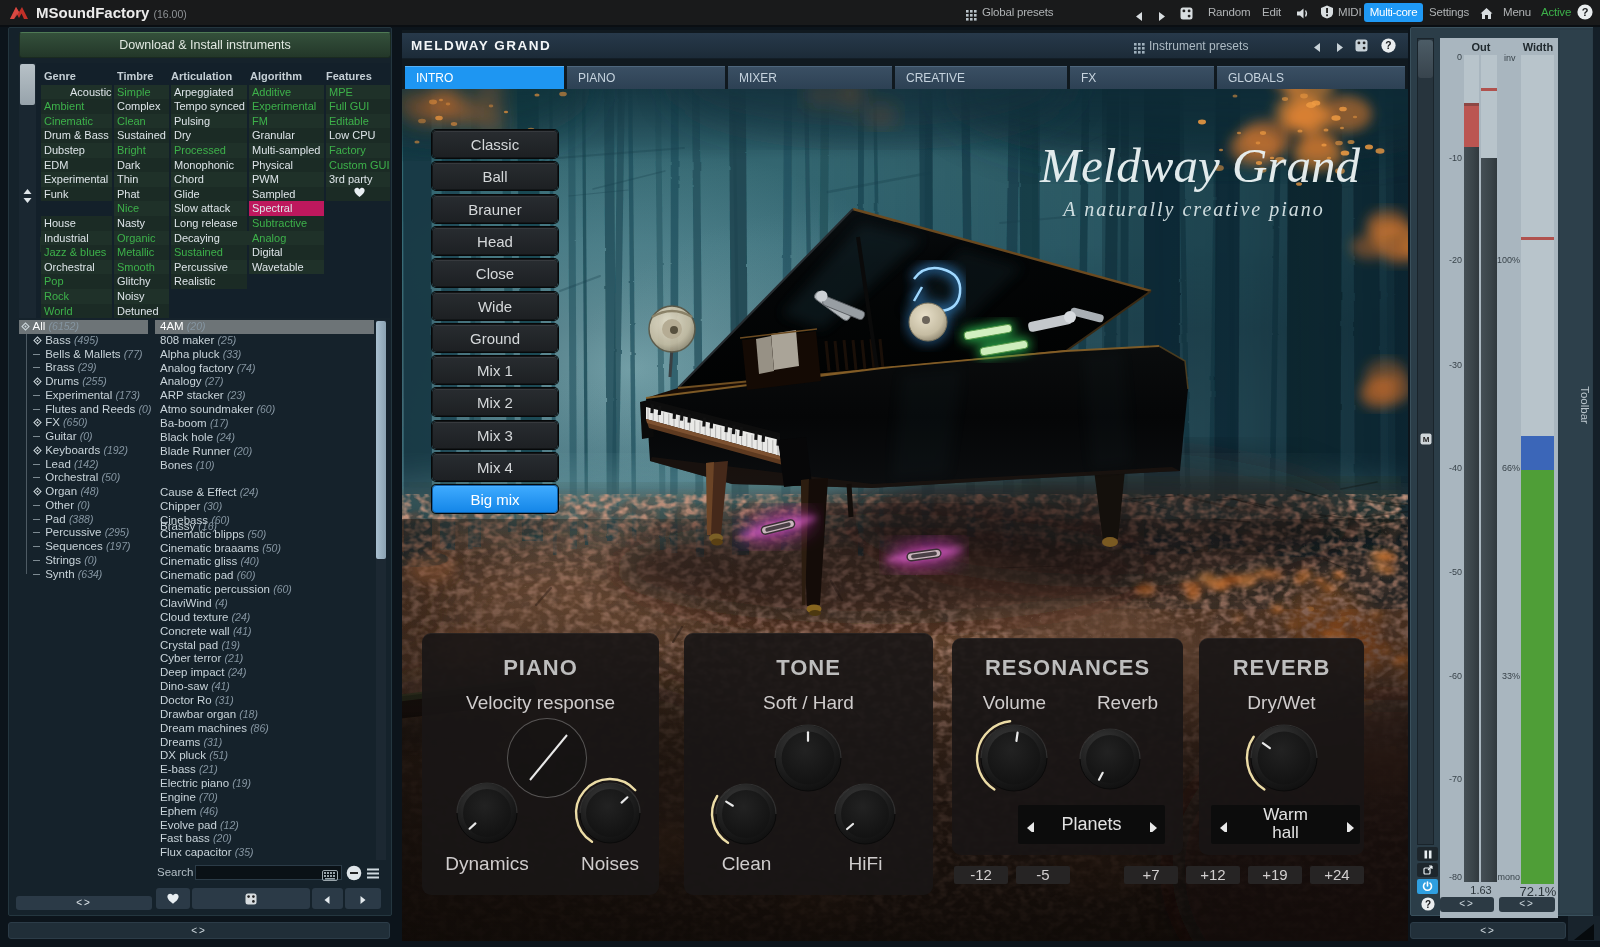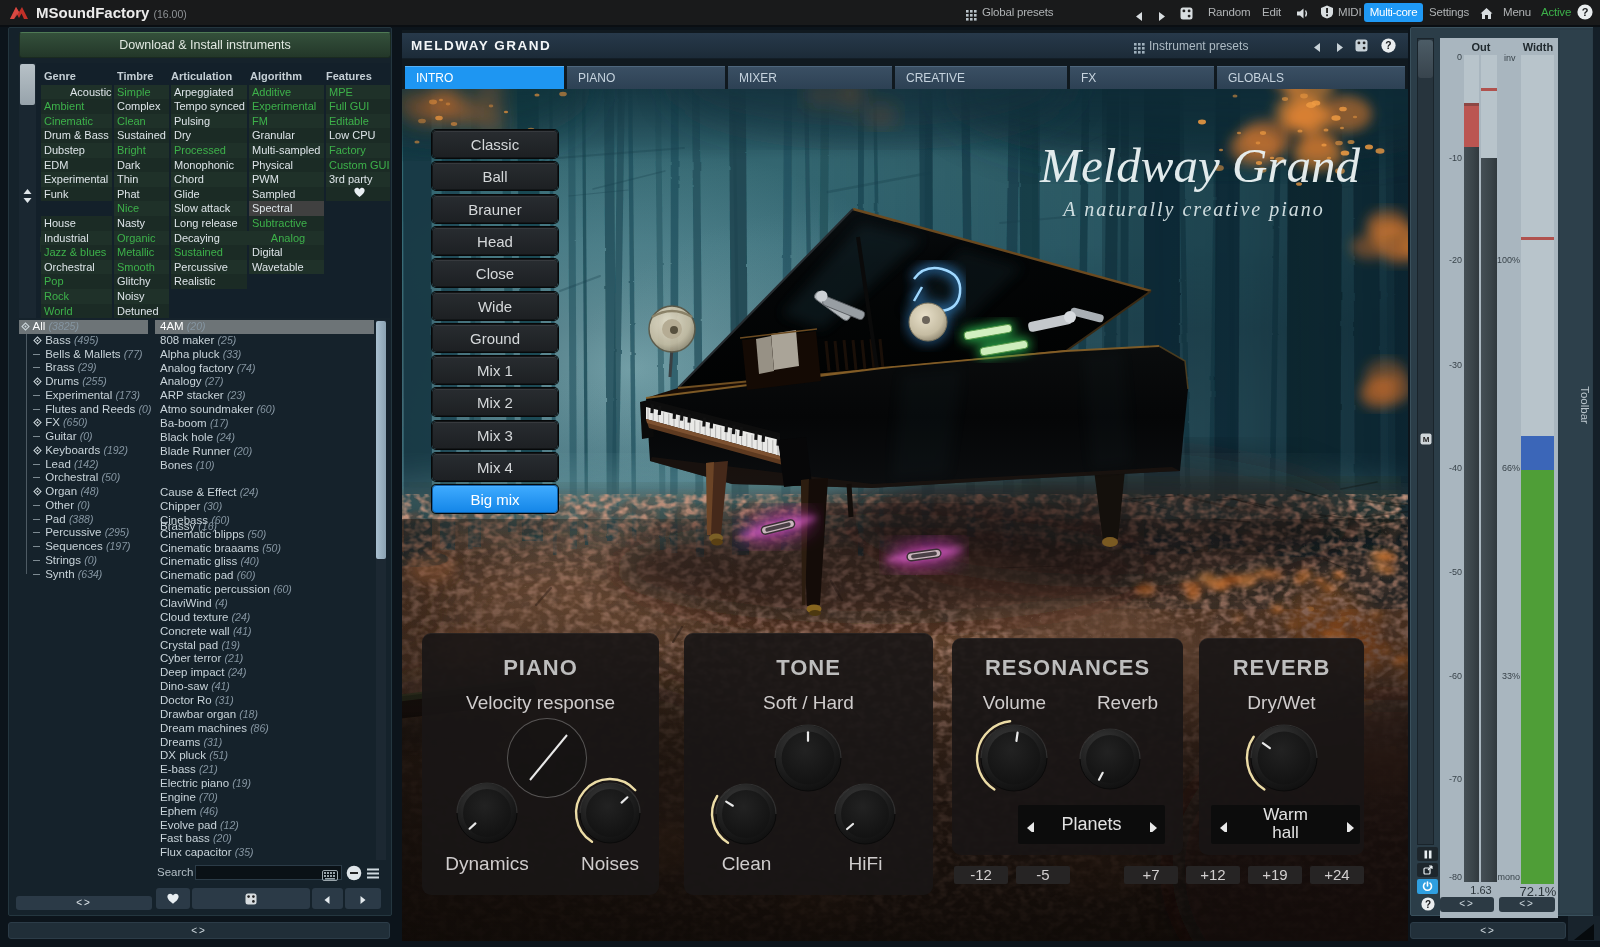--- a/index.html
+++ b/index.html
@@ -129,44 +129,44 @@
 <div class="cell wi" style="left:171px;top:274.4px;width:76px;height:14.6px;background:#1b2b25;">Realistic</div>
 <div class="a" style="left:250px;top:70px;width:75px;height:14px;font-size:11px;font-weight:bold;color:#c5cfd5;white-space:nowrap;">Algorithm</div>
 <div class="cell gi" style="left:249px;top:84.6px;width:75px;height:14.6px;background:#1f3129;">Additive</div>
 <div class="cell gi" style="left:249px;top:99.19999999999999px;width:75px;height:14.6px;background:#1b2b25;">Experimental</div>
 <div class="cell gi" style="left:249px;top:113.8px;width:75px;height:14.6px;background:#1f3129;">FM</div>
 <div class="cell wi" style="left:249px;top:128.39999999999998px;width:75px;height:14.6px;background:#1b2b25;">Granular</div>
 <div class="cell wi" style="left:249px;top:143.0px;width:75px;height:14.6px;background:#1f3129;">Multi-sampled</div>
 <div class="cell wi" style="left:249px;top:157.6px;width:75px;height:14.6px;background:#1b2b25;">Physical</div>
 <div class="cell wi" style="left:249px;top:172.2px;width:75px;height:14.6px;background:#1f3129;">PWM</div>
 <div class="cell wi" style="left:249px;top:186.8px;width:75px;height:14.6px;background:#1b2b25;">Sampled</div>
-<div class="cell wi" style="left:249px;top:201.39999999999998px;width:75px;height:14.6px;background:#404040;">Spectral</div>
+<div class="cell wi" style="left:249px;top:201.39999999999998px;width:75px;height:14.6px;background:#be185d;">Spectral</div>
 <div class="cell gi" style="left:249px;top:216.0px;width:75px;height:14.6px;background:#1b2b25;">Subtractive</div>
-<div class="cell gi" style="left:249px;top:230.6px;width:75px;height:14.6px;background:#1f3129;text-align:center;">Analog</div>
+<div class="cell gi" style="left:249px;top:230.6px;width:75px;height:14.6px;background:#1f3129;">Analog</div>
 <div class="cell wi" style="left:249px;top:245.2px;width:75px;height:14.6px;background:#1b2b25;">Digital</div>
 <div class="cell wi" style="left:249px;top:259.79999999999995px;width:75px;height:14.6px;background:#1f3129;">Wavetable</div>
 <div class="a" style="left:326px;top:70px;width:64px;height:14px;font-size:11px;font-weight:bold;color:#c5cfd5;white-space:nowrap;">Features</div>
 <div class="cell gi" style="left:326px;top:84.6px;width:64px;height:14.6px;background:#1f3129;">MPE</div>
 <div class="cell gi" style="left:326px;top:99.19999999999999px;width:64px;height:14.6px;background:#1b2b25;">Full GUI</div>
 <div class="cell gi" style="left:326px;top:113.8px;width:64px;height:14.6px;background:#1f3129;">Editable</div>
 <div class="cell wi" style="left:326px;top:128.39999999999998px;width:64px;height:14.6px;background:#1b2b25;">Low CPU</div>
 <div class="cell gi" style="left:326px;top:143.0px;width:64px;height:14.6px;background:#1f3129;">Factory</div>
 <div class="cell gi" style="left:326px;top:157.6px;width:64px;height:14.6px;background:#1b2b25;">Custom GUI</div>
 <div class="cell wi" style="left:326px;top:172.2px;width:64px;height:14.6px;background:#1f3129;">3rd party</div>
 <div class="cell" style="left:326px;top:186.8px;width:64px;height:14.6px;background:#1b2b25;">
     <div style="text-align:center"><svg width="11" height="11" viewBox="0 0 12 12">
         <path d="M6 10.8 C1.8 7.8 0.4 5.6 0.4 3.6 C0.4 2 1.7 0.8 3.2 0.8 C4.3 0.8 5.4 1.5 6 2.6 C6.6 1.5 7.7 0.8 8.8 0.8 C10.3 0.8 11.6 2 11.6 3.6 C11.6 5.6 10.2 7.8 6 10.8 Z" fill="#e8eef2"></path>
       </svg></div>
   </div>
 <div class="a" style="left:26px;top:330.0px;width:1px;height:243.5px;background:#7e8b93;opacity:0.55;"></div>
 <div class="a" style="left:19px;top:320.0px;width:129px;height:13.5px;background:#6d7477;"></div>
 <div class="a" style="left:21px;top:320.0px;font-size:11.5px;line-height:13.5px;white-space:nowrap;"><svg width="9" height="9" viewBox="0 0 9 9" style="vertical-align:-1px">
       <rect x="2" y="2" width="5" height="5" transform="rotate(45 4.5 4.5)" fill="none" stroke="#cfd9de" stroke-width="1"></rect>
       <circle cx="4.5" cy="4.5" r="1" fill="#cfd9de"></circle>
-    </svg> <span style="color:#fff">All</span> <span class="cnt">(3825)</span></div>
+    </svg> <span style="color:#fff">All</span> <span class="cnt">(6152)</span></div>
 <div class="a" style="left:33px;top:333.75px;font-size:11.5px;line-height:13.5px;white-space:nowrap;"><svg width="9" height="9" viewBox="0 0 9 9" style="vertical-align:-1px">
       <rect x="2" y="2" width="5" height="5" transform="rotate(45 4.5 4.5)" fill="none" stroke="#cfd9de" stroke-width="1"></rect>
       <circle cx="4.5" cy="4.5" r="1" fill="#cfd9de"></circle>
     </svg> <span style="color:#c9d4da">Bass</span> <span class="cnt">(495)</span></div>
 <div class="a" style="left:33px;top:347.5px;font-size:11.5px;line-height:13.5px;white-space:nowrap;"><svg width="9" height="9" viewBox="0 0 9 9" style="vertical-align:-1px">
       <path d="M0 4.5 L7 4.5" stroke="#7e8b93" stroke-width="1"></path>
     </svg> <span style="color:#c9d4da">Bells &amp; Mallets</span> <span class="cnt">(77)</span></div>
 <div class="a" style="left:33px;top:361.25px;font-size:11.5px;line-height:13.5px;white-space:nowrap;"><svg width="9" height="9" viewBox="0 0 9 9" style="vertical-align:-1px">
       <path d="M0 4.5 L7 4.5" stroke="#7e8b93" stroke-width="1"></path>
     </svg> <span style="color:#c9d4da">Brass</span> <span class="cnt">(29)</span></div>

